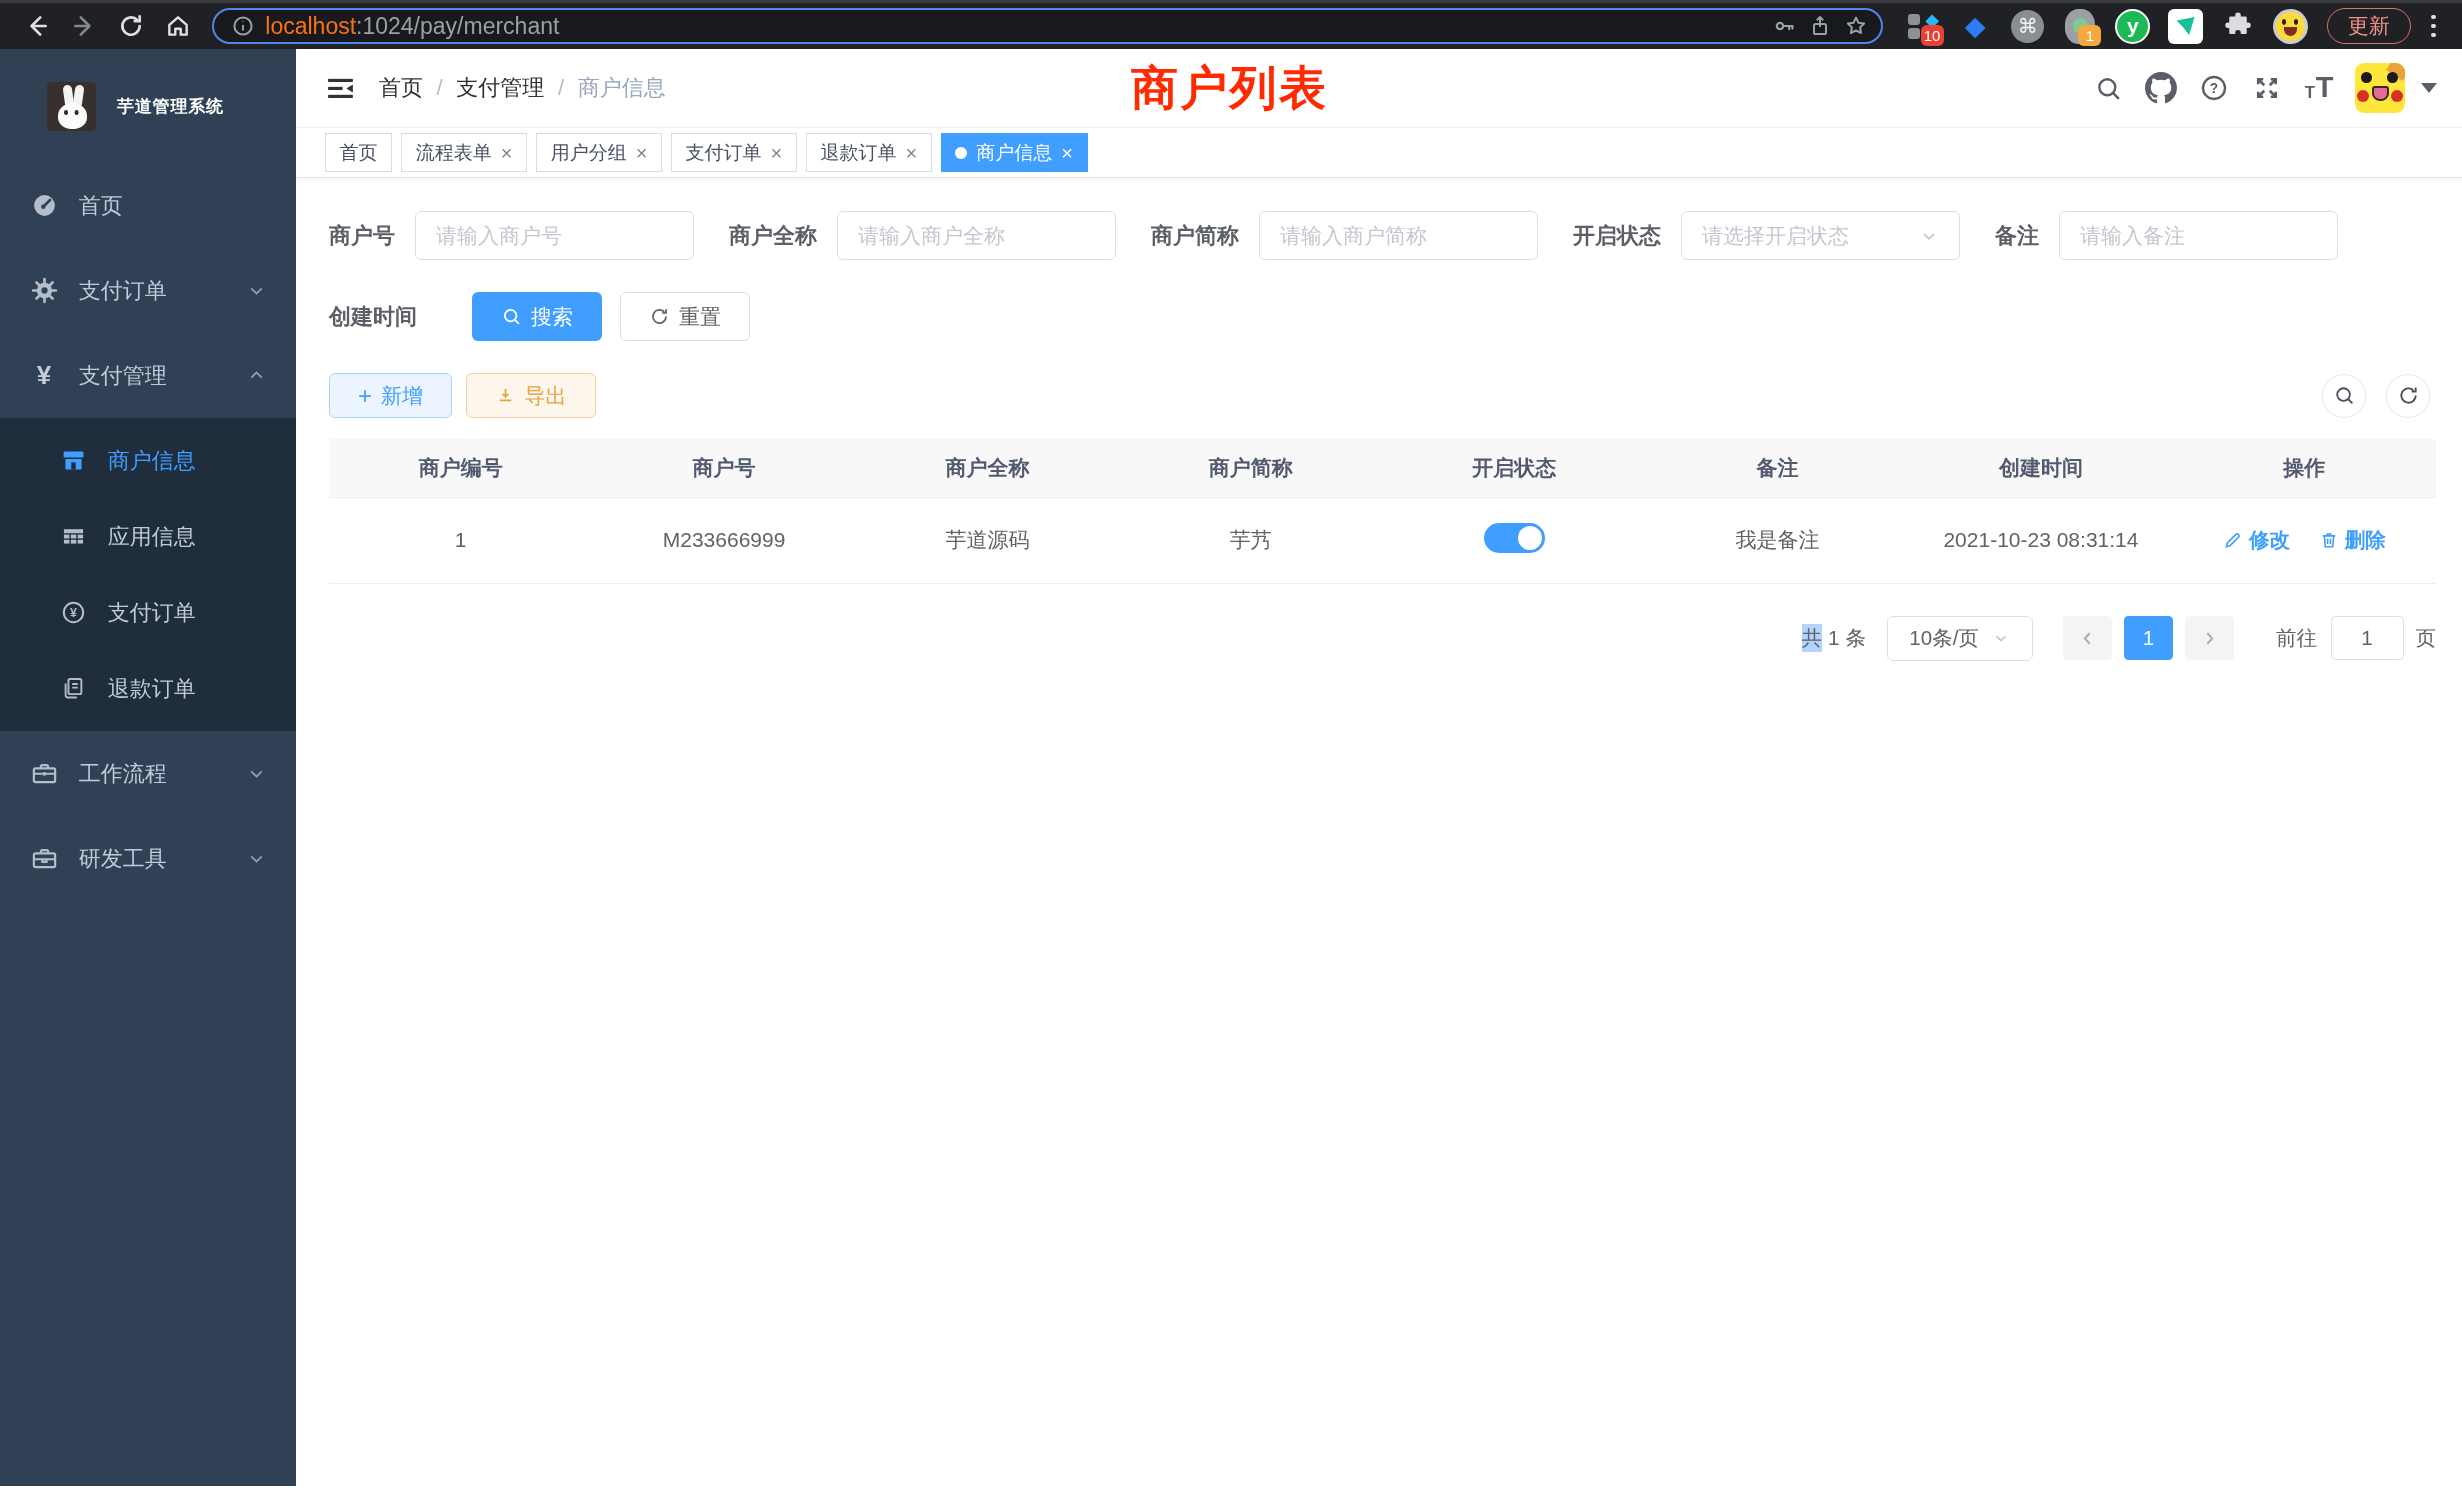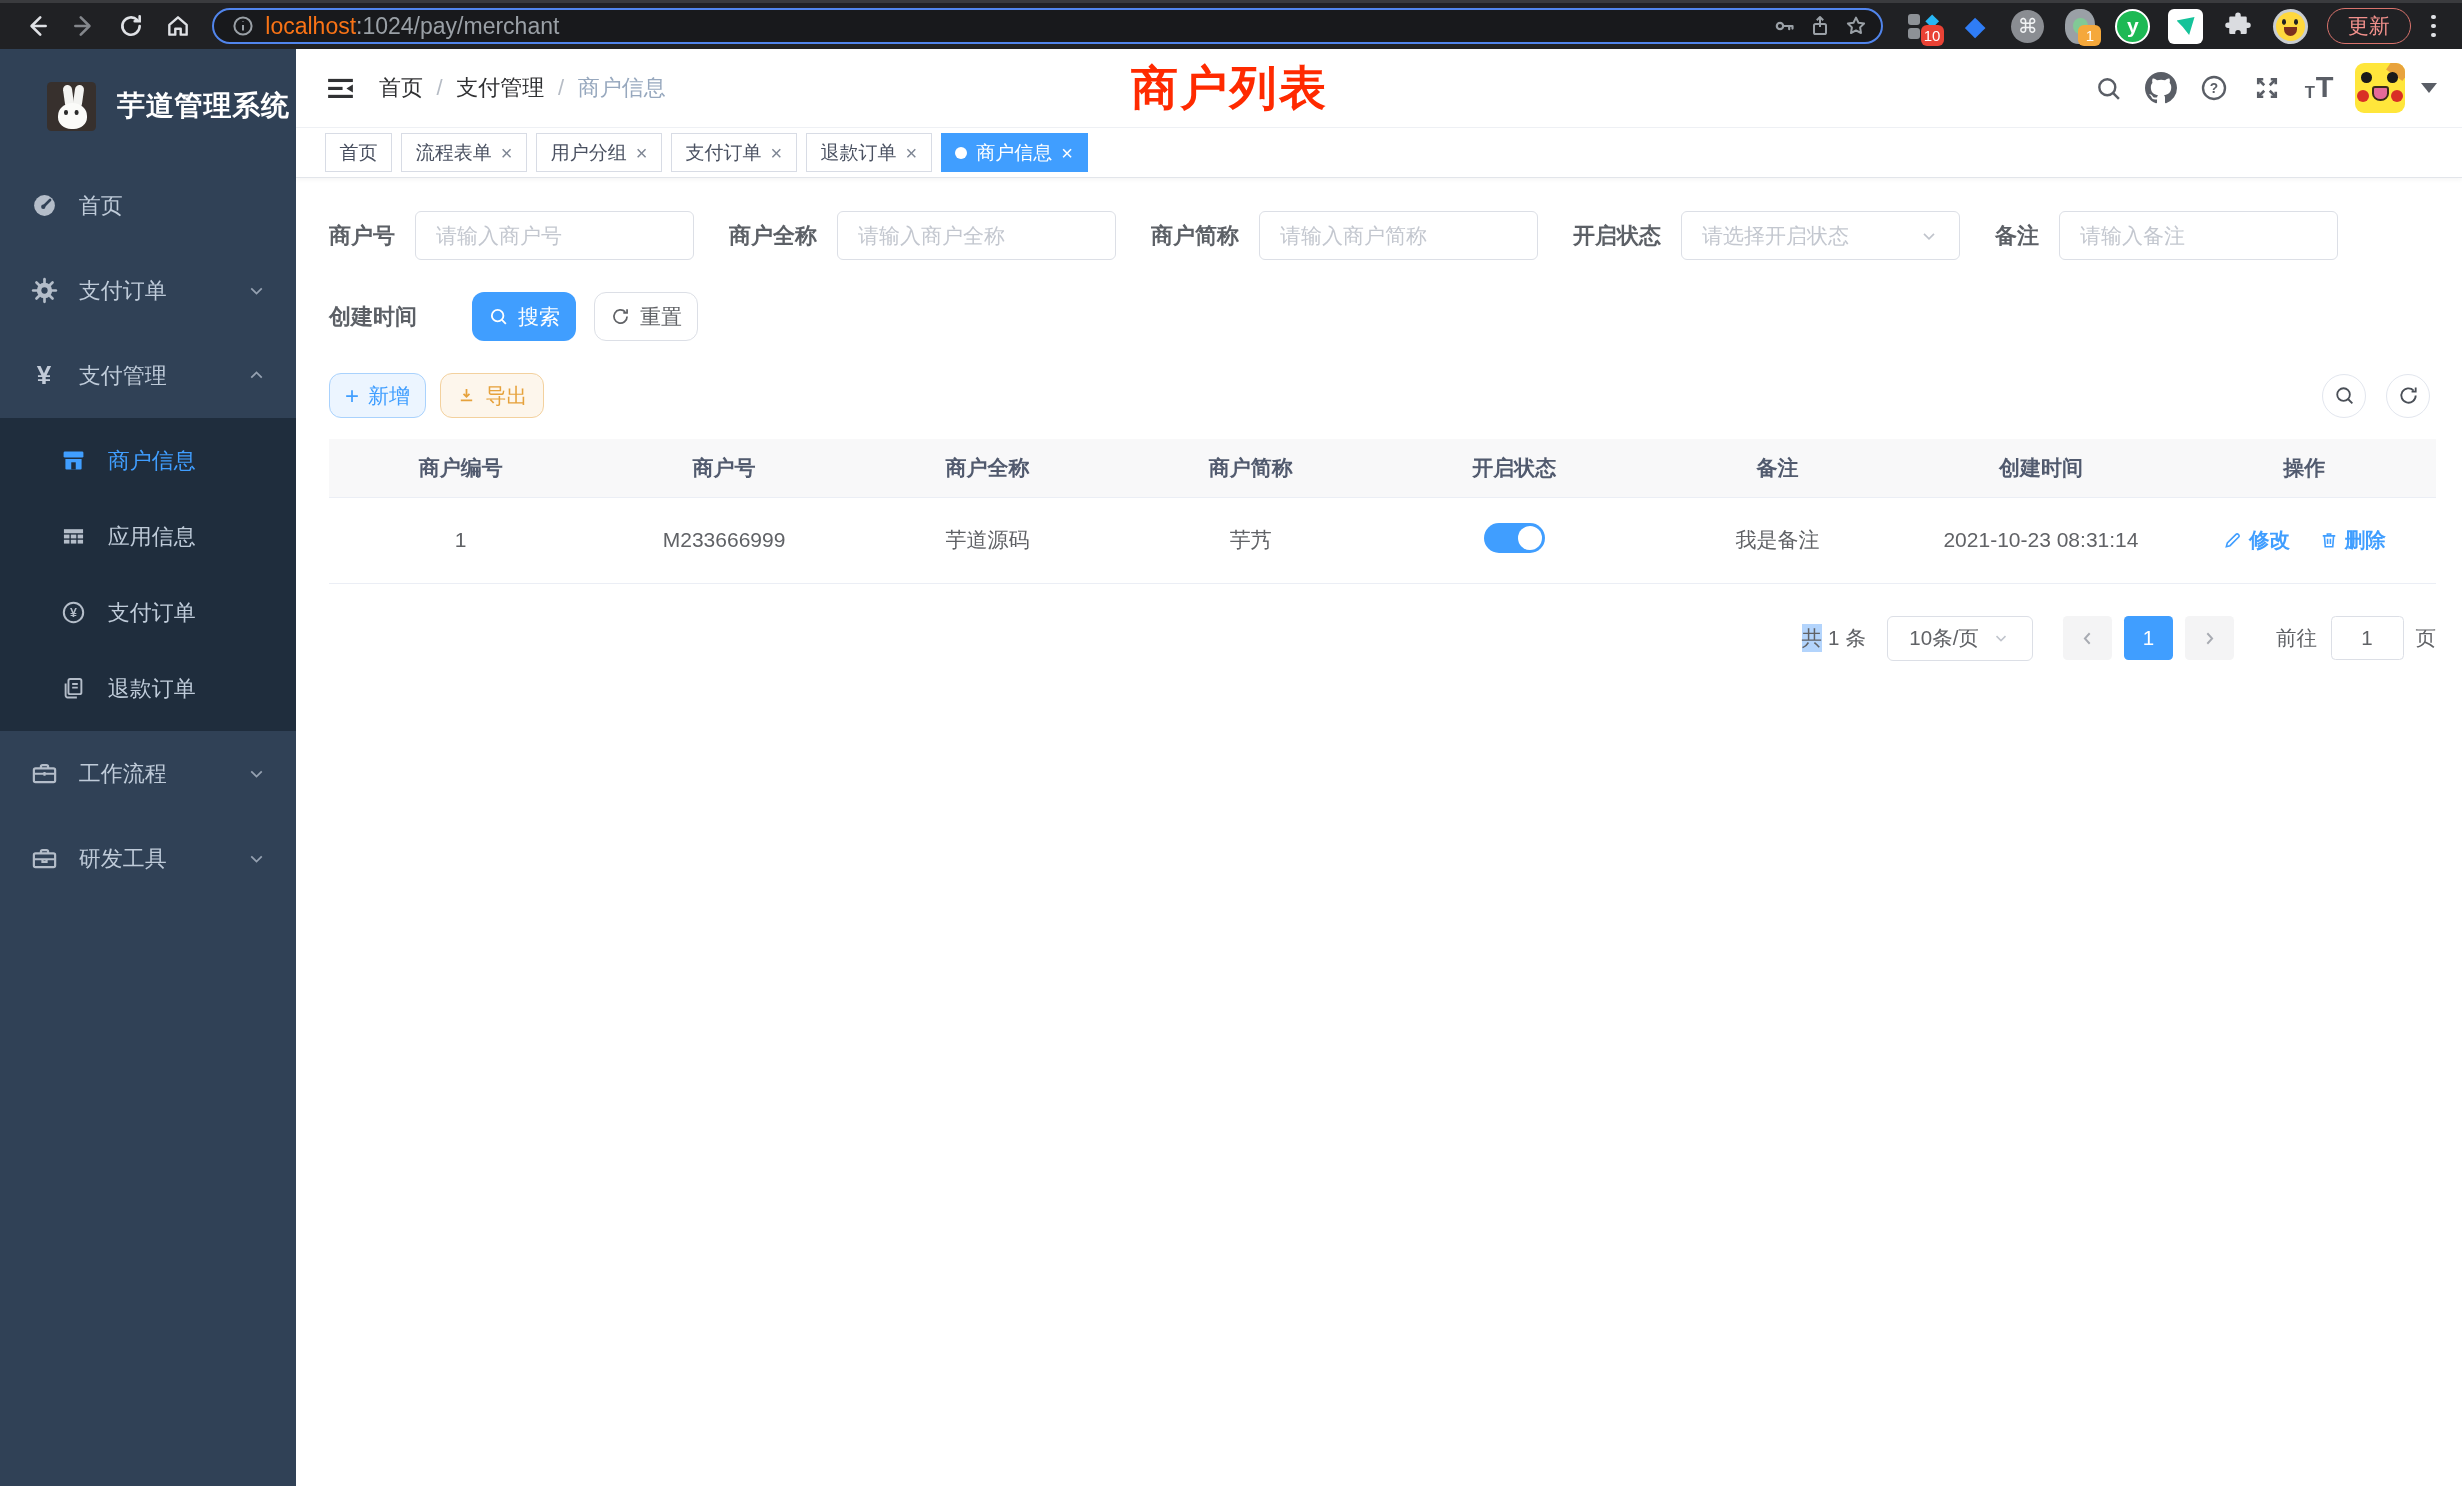--- a/index.html
+++ b/index.html
@@ -52,21 +52,21 @@
   
   .app { display:flex; height:1437px; }
   .sidebar { width:296px; flex-shrink:0; background:#304156; color:#bfcbd9; }
   .logo-row { height:114px; display:flex; align-items:center; padding-left:47px; gap:21px; }
   .rabbit { width:49px; height:49px; border-radius:4.5px; background:#37302d; position:relative; overflow:hidden; flex-shrink:0;}
   .rabbit i.ear { position:absolute; width:9px; height:23px; background:#f3f3f1; border-radius:6px; top:3px; }
   .rabbit i.ear.l { left:16.7px; transform:rotate(-8deg); } .rabbit i.ear.r { left:27px; transform:rotate(8deg); }
   .rabbit i.head { position:absolute; left:10.6px; top:21px; width:29px; height:26px; background:#fbfbf9; border-radius:50% 50% 45% 45%; }
   .rabbit i.head::before { content:""; position:absolute; left:6.8px; top:7.6px; width:3.8px; height:4.5px; border-radius:50%;
                            background:#2b2b2b; box-shadow:10.6px 0 0 #2b2b2b; }
-  .logo-title { color:#fff; font-size:28px; font-weight:700; letter-spacing:0.8px; }
+  .logo-title { color:#fff; font-size:17px; font-weight:700; letter-spacing:0.8px; }
 
   .menu-item { height:85px; display:flex; align-items:center; padding:0 29px 0 26px; font-size:22px; color:#bfcbd9; cursor:pointer;}
   .mi-icon { width:36px; display:flex; justify-content:center; align-items:center; margin-right:16.7px; color:#b4bdc9; flex-shrink:0;}
   .mi-chev { margin-left:auto; color:#95a1b1; display:flex; }
   .submenu { background:#1f2d3d; padding:4.5px 0; }
   .submenu .menu-item { height:76px; padding-left:55px; }
   .submenu .menu-item.active { color:#409eff; }
   .submenu .menu-item.active .mi-icon { color:#409eff; }
   .yen-ic { font-size:26px; font-weight:700; color:#c3ccd9; }
 
@@ -107,22 +107,22 @@
   .fi label { font-size:22px; font-weight:700; color:#5c6066; margin-right:20px; white-space:nowrap; }
   .control { width:279px; height:49px; border:1.5px solid #dcdfe6; border-radius:6px; background:#fff;
              font-size:21px; color:#606266; padding:0 20px; display:flex; align-items:center; }
   input.control::placeholder { color:#c3c7cf; }
   .select { justify-content:space-between; color:#c3c7cf; cursor:pointer; }
   .select .chev { color:#c0c4cc; display:flex; }
   .daterange { width:343px; color:#c3c7cf; gap:15px; padding:0 15px; }
   .daterange .cal { color:#c0c4cc; display:flex; flex-shrink:0;}
   .daterange .ph { flex:1; text-align:center; }
   .daterange .dsep { color:#606266; }
-  .btn { height:49px; border-radius:12px; font-size:21px; display:inline-flex; align-items:center; gap:9px;
-         padding:0 15px; border:1.5px solid transparent; }
+  .btn { height:49px; border-radius:6px; font-size:21px; display:inline-flex; align-items:center; gap:9px;
+         padding:0 28px; border:1.5px solid transparent; }
   .btn.primary { background:#409eff; color:#fff; }
   .btn.plain { background:#fff; border-color:#dcdfe6; color:#606266; }
   .btn.add { background:#ecf5ff; border-color:#a9d2fd; color:#409eff; height:45px; }
   .btn.export { background:#fdf6ec; border-color:#f3d19e; color:#e6a23c; height:45px; }
   .plus-ic { font-size:24px; line-height:1; }
   .toolbar-row { display:flex; align-items:center; margin:4.5px 0 21px; }
   .toolbar-row .gap { width:13.6px; }
   .right-tools { margin-left:auto; display:flex; gap:20px; padding-right:6px;}
   .circle-btn { width:44px; height:44px; border-radius:50%; border:1.5px solid #e2e6ee; background:#fff;
                 display:flex; align-items:center; justify-content:center; color:#4a4f57; }

